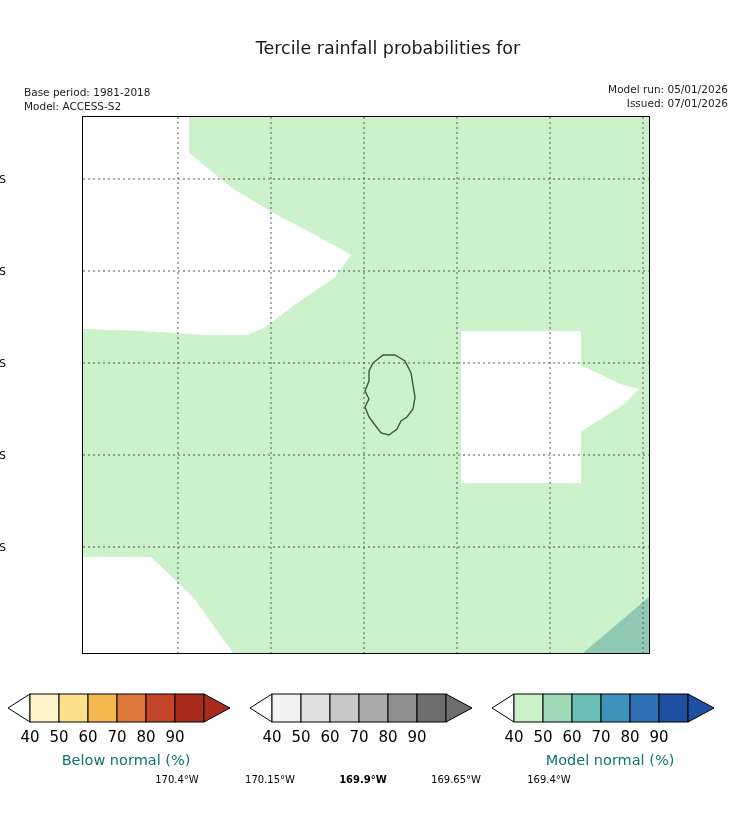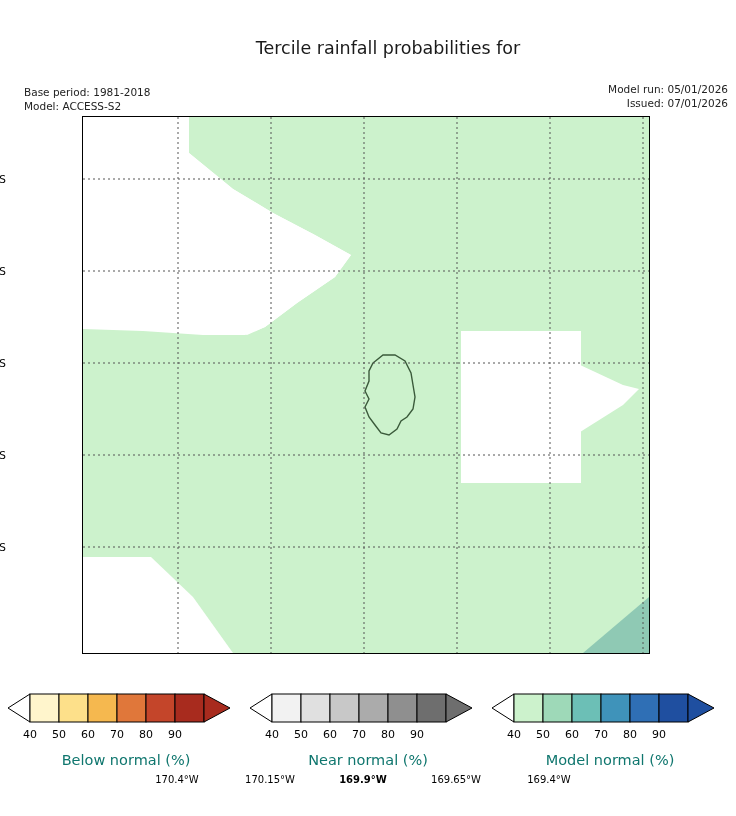--- a/index.html
+++ b/index.html
@@ -37,21 +37,21 @@
   }
 
   
   .legends{position:absolute;left:0;top:690px;width:736px;height:110px;}
   .legend{position:absolute;top:0;}
   .legend.below{left:8px;width:236px;}
   .legend.near{left:250px;width:236px;}
   .legend.above{left:492px;width:236px;}
   .legend svg{display:block;}
   .legend .ticks{position:relative;height:18px;margin-top:2px;}
-  .legend .ticks span{position:absolute;font-size:11px;top:0;width:24px;text-align:center;}
+  .legend .ticks span{position:absolute;font-size:15px;top:0;width:24px;text-align:center;}
   .legend .cap{
     text-align:center;font-size:14.5px;margin-top:6px;color:#0f766e;
   }
 </style>
 </head>
 <body>
 
 <div class="title">
   <div>Tercile rainfall probabilities for</div>
 </div>
@@ -153,21 +153,20 @@
       <polygon points="196,4 196,32 222,18" fill="#6e6e6e" stroke="#000" stroke-width="1"></polygon>
     </svg>
     <div class="ticks">
       <span style="left:10px;">40</span>
       <span style="left:39px;">50</span>
       <span style="left:68px;">60</span>
       <span style="left:97px;">70</span>
       <span style="left:126px;">80</span>
       <span style="left:155px;">90</span>
     </div>
-    <div class="cap">Near normal (%)</div>
   </div>
 
   <div class="legend above">
     <svg width="236" height="36" viewBox="0 0 236 36">
       <polygon points="0,18 22,4 22,32" fill="#ffffff" stroke="#000" stroke-width="1"></polygon>
       <rect x="22" y="4" width="29" height="28" fill="#ccf2cc" stroke="#000" stroke-width="1"></rect>
       <rect x="51" y="4" width="29" height="28" fill="#9ed9b8" stroke="#000" stroke-width="1"></rect>
       <rect x="80" y="4" width="29" height="28" fill="#6cbfb6" stroke="#000" stroke-width="1"></rect>
       <rect x="109" y="4" width="29" height="28" fill="#3f93ba" stroke="#000" stroke-width="1"></rect>
       <rect x="138" y="4" width="29" height="28" fill="#2f6fb5" stroke="#000" stroke-width="1"></rect>

